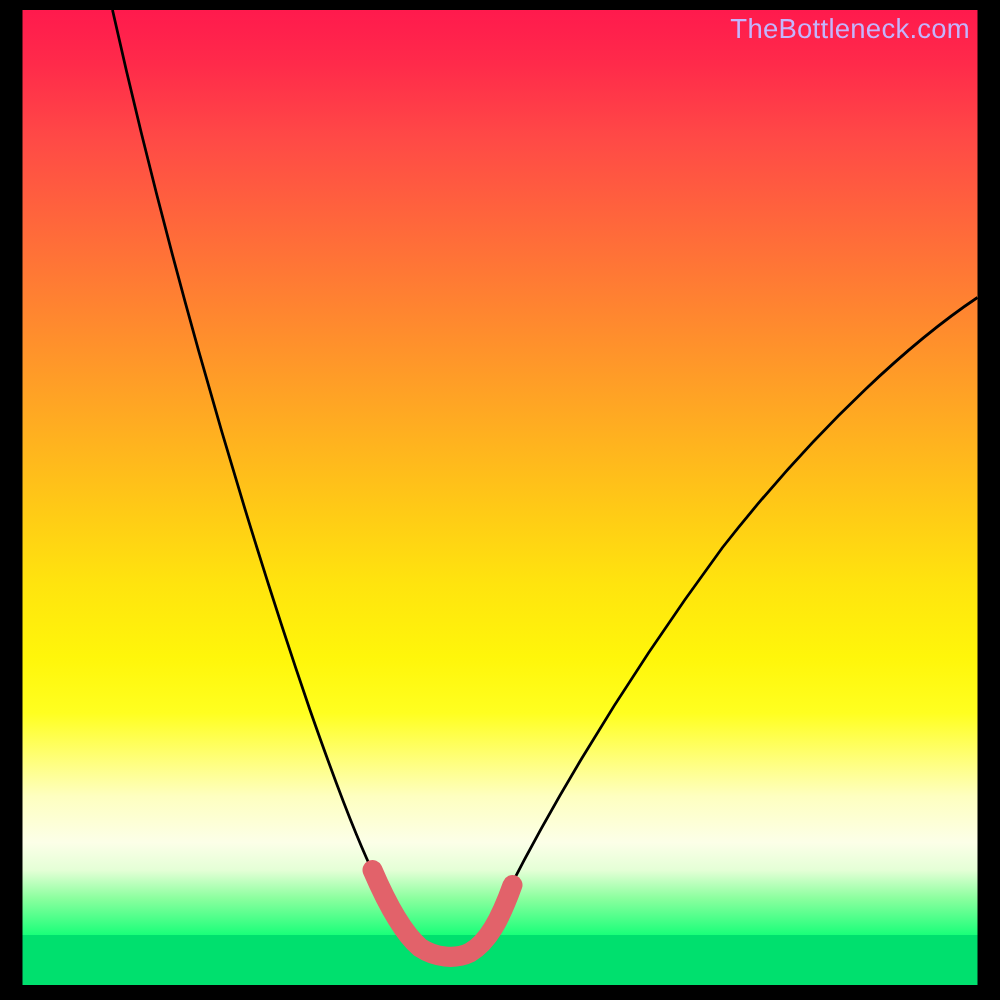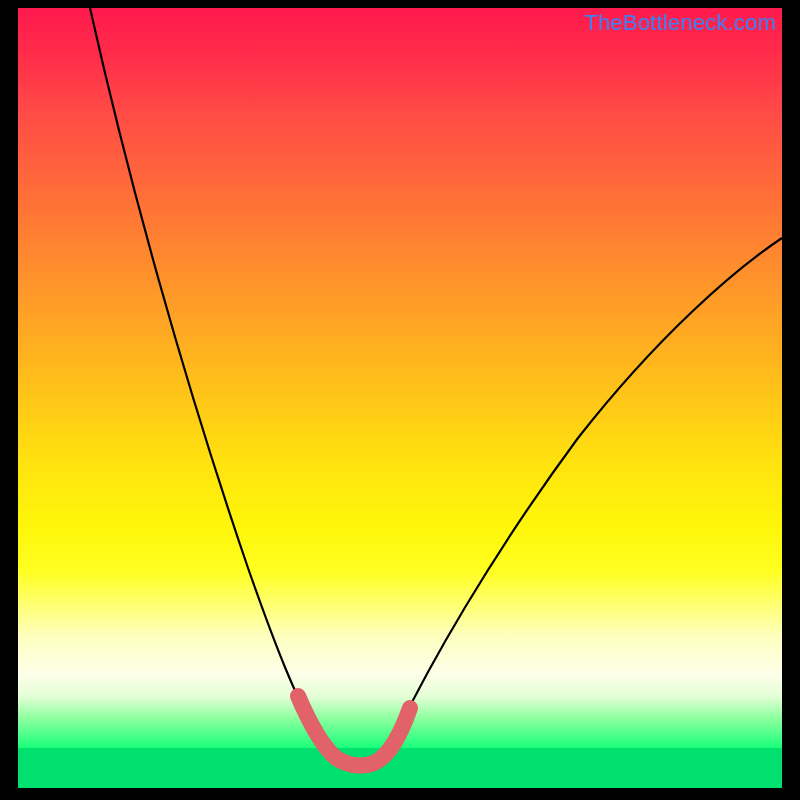--- a/index.html
+++ b/index.html
@@ -48,21 +48,21 @@
     left: 0;
     top: 740px;
     width: 764px;
     height: 40px;
     background: #00e06e;
   }
   .watermark {
     position: absolute;
     top: 10px;
     right: 24px;
-    color: #3b82f6;
+    color: #c4b5fd;
     font-size: 22px;
     font-weight: 500;
     letter-spacing: 0.2px;
     user-select: none;
   }
   svg.curve {
     position: absolute;
     left: 0;
     top: 0;
     width: 764px;

